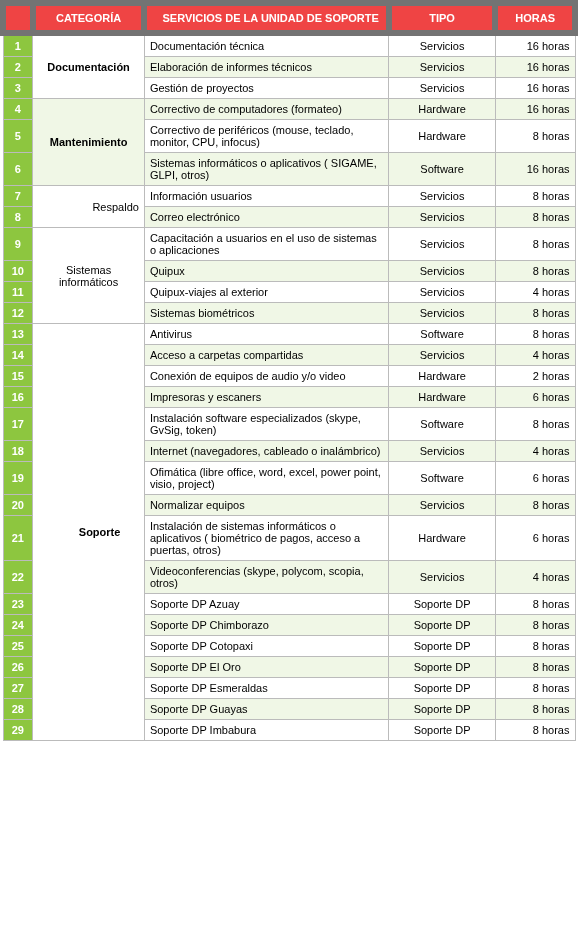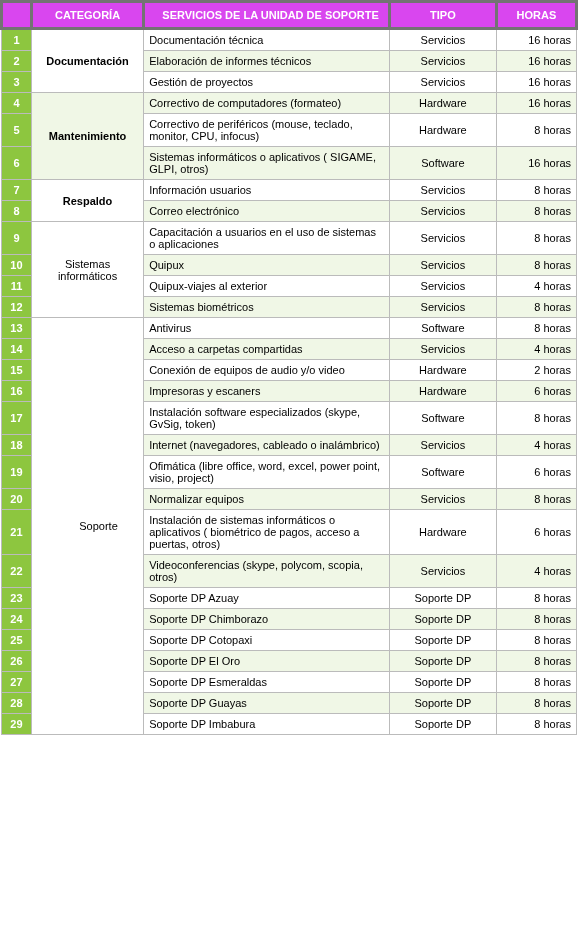--- a/index.html
+++ b/index.html
@@ -7,26 +7,26 @@
       font-family: Arial, sans-serif;
       font-size: 11px;
       background: #fff;
       width: 578px;
     }
     table {
       width: 578px;
       border-collapse: collapse;
     }
     th {
-      background-color: #d946ef;
+      background-color: #ef4444;
       color: #fff;
       font-weight: bold;
       text-align: center;
       padding: 6px 4px;
-      border: 3px solid #737373;
+      border: 6px solid #737373;
       font-size: 11px;
       text-transform: uppercase;
     }
     td {
       border: 1px solid #bbb;
       padding: 4px 5px;
       vertical-align: middle;
       font-size: 11px;
     }
     tr.even { background-color: #f0f7e6; }
@@ -100,21 +100,21 @@
         <td class="col-horas">8 horas</td>
       </tr>
       <tr class="even">
         <td class="num-cell">6</td>
         <td class="col-svc">Sistemas informáticos o aplicativos ( SIGAME, GLPI, otros)</td>
         <td class="col-tipo">Software</td>
         <td class="col-horas">16 horas</td>
       </tr>
       <tr class="odd">
         <td class="num-cell">7</td>
-        <td class="col-cat" rowspan="2" style="text-align: center; vertical-align: middle; font-weight: bold;">Respaldo</td>
+        <td class="col-cat" rowspan="2" style="text-align: right; vertical-align: middle; font-weight: normal;">Respaldo</td>
         <td class="col-svc">Información usuarios</td>
         <td class="col-tipo">Servicios</td>
         <td class="col-horas">8 horas</td>
       </tr>
       <tr class="even">
         <td class="num-cell">8</td>
         <td class="col-svc">Correo electrónico</td>
         <td class="col-tipo">Servicios</td>
         <td class="col-horas">8 horas</td>
       </tr>
@@ -139,21 +139,21 @@
         <td class="col-horas">4 horas</td>
       </tr>
       <tr class="even">
         <td class="num-cell">12</td>
         <td class="col-svc">Sistemas biométricos</td>
         <td class="col-tipo">Servicios</td>
         <td class="col-horas">8 horas</td>
       </tr>
       <tr class="odd">
         <td class="num-cell">13</td>
-        <td class="col-cat" rowspan="17" style="text-align: center; vertical-align: middle; font-weight: normal; padding-left: 27px;">Soporte</td>
+        <td class="col-cat" rowspan="17" style="text-align: center; vertical-align: middle; font-weight: bold; padding-left: 27px;">Soporte</td>
         <td class="col-svc">Antivirus</td>
         <td class="col-tipo">Software</td>
         <td class="col-horas">8 horas</td>
       </tr>
       <tr class="even">
         <td class="num-cell">14</td>
         <td class="col-svc">Acceso a carpetas compartidas</td>
         <td class="col-tipo">Servicios</td>
         <td class="col-horas">4 horas</td>
       </tr>

